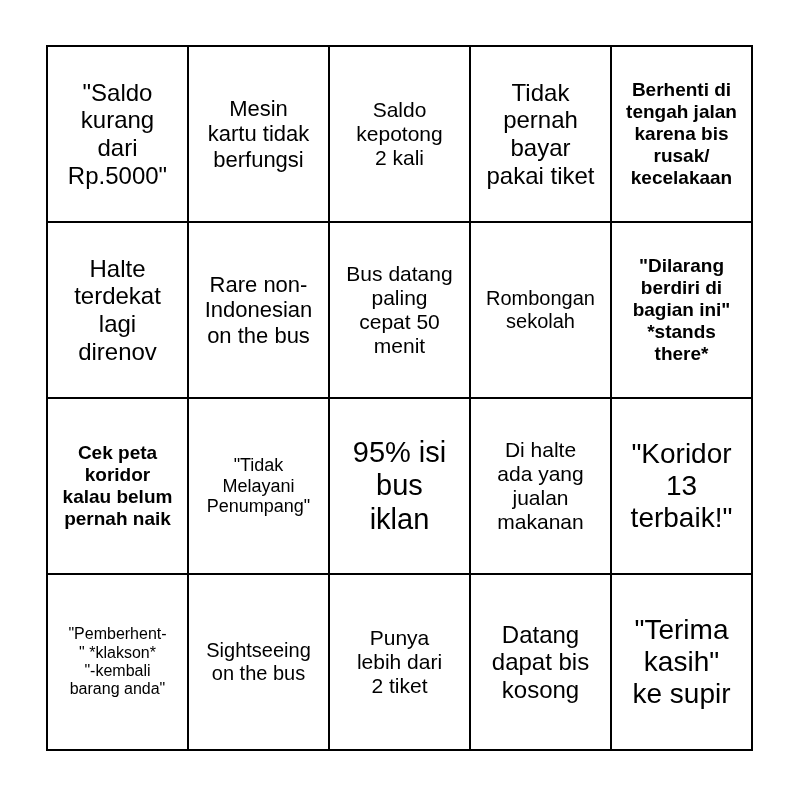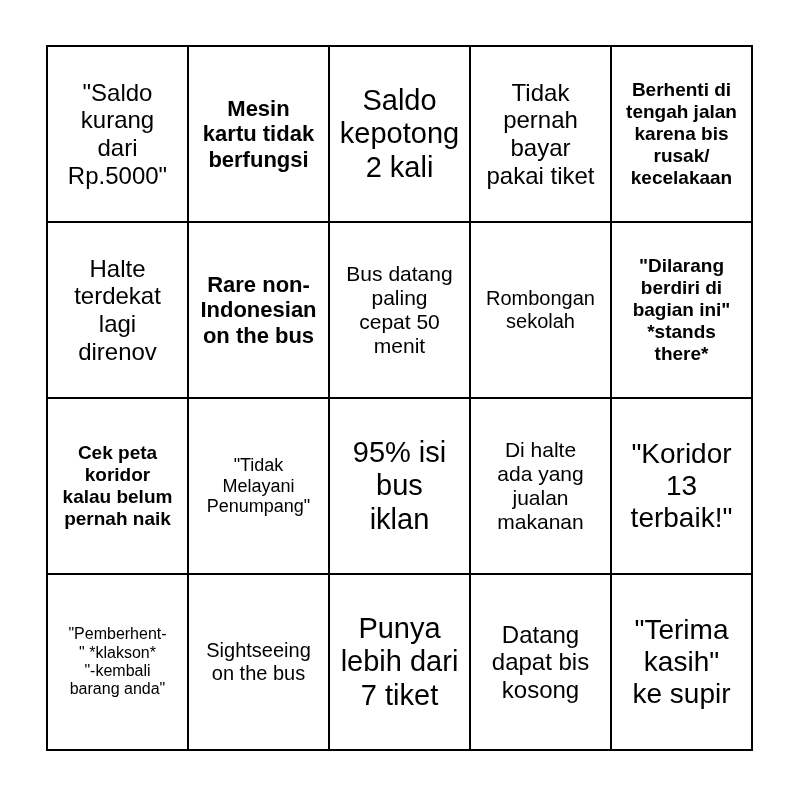--- a/index.html
+++ b/index.html
@@ -32,24 +32,24 @@
     color: #000000;
     line-height: 1.15;
     white-space: pre-line;
     overflow: hidden;
   }
   .fs16 { font-size: 16px; }
   .fs18 { font-size: 18px; }
   .fs19 { font-size: 19px; font-weight: bold; }
   .fs20 { font-size: 20px; }
   .fs21 { font-size: 21px; }
-  .fs22 { font-size: 22px; font-weight: bold; }
+  .fs22 { font-size: 22px; }
   .fs23 { font-size: 23px; }
   .fs24 { font-size: 24px; }
-  .fs25 { font-size: 29px; }
+  .fs25 { font-size: 21px; }
   .fs28 { font-size: 28px; }
   .fs29 { font-size: 29px; }
 </style>
 </head>
 <body>
 
 <div class="card-wrap">
   <table class="bingo">
     <tbody>
       <tr>
@@ -114,21 +114,21 @@
       </tr>
       <tr>
         <td class="fs16">"Pemberhent-
 " *klakson*
 "-kembali
 barang anda"</td>
         <td class="fs20">Sightseeing
 on the bus</td>
         <td class="fs25">Punya
 lebih dari
-7 tiket</td>
+2 tiket</td>
         <td class="fs24">Datang
 dapat bis
 kosong</td>
         <td class="fs28">"Terima
 kasih"
 ke supir</td>
       </tr>
     </tbody>
   </table>
 </div>

